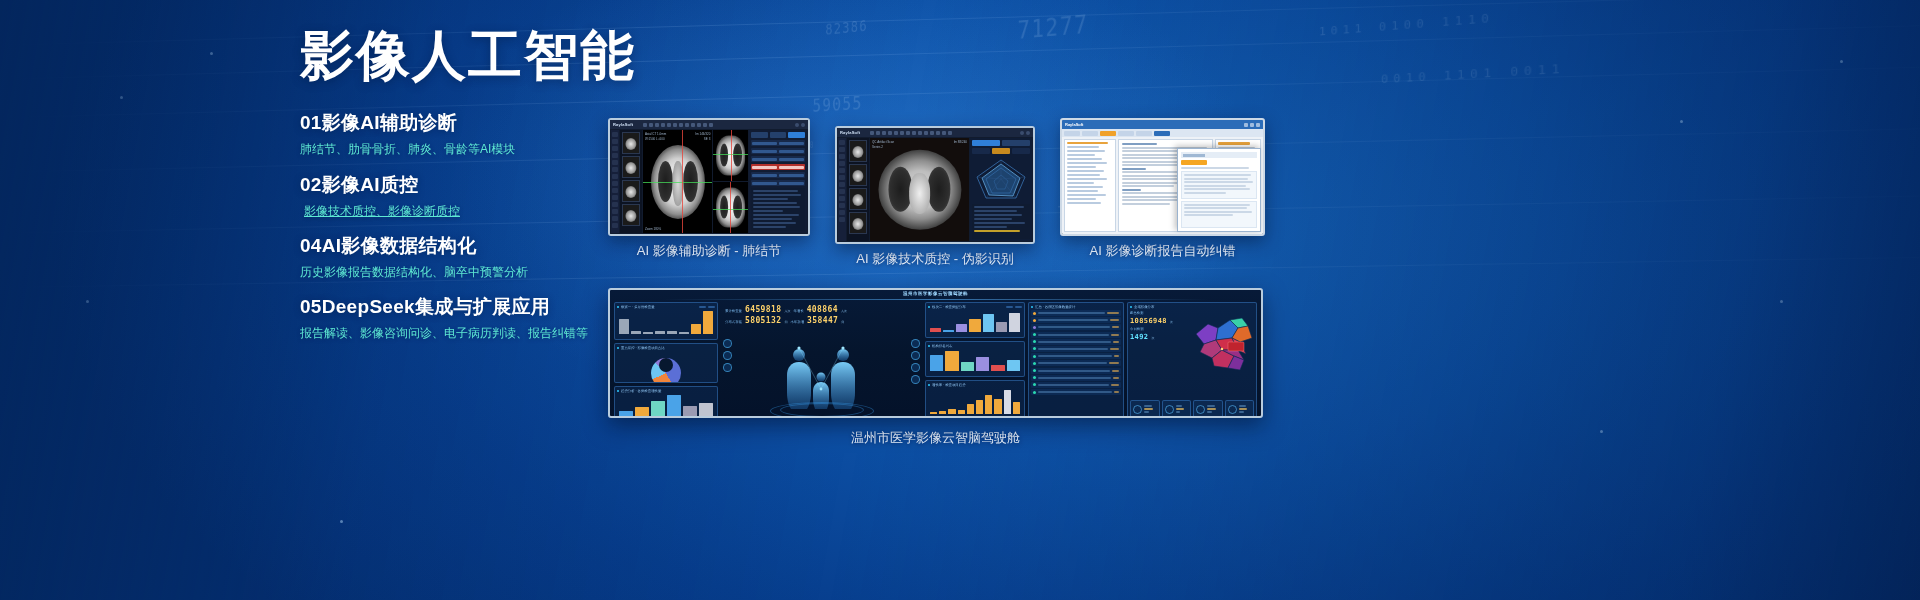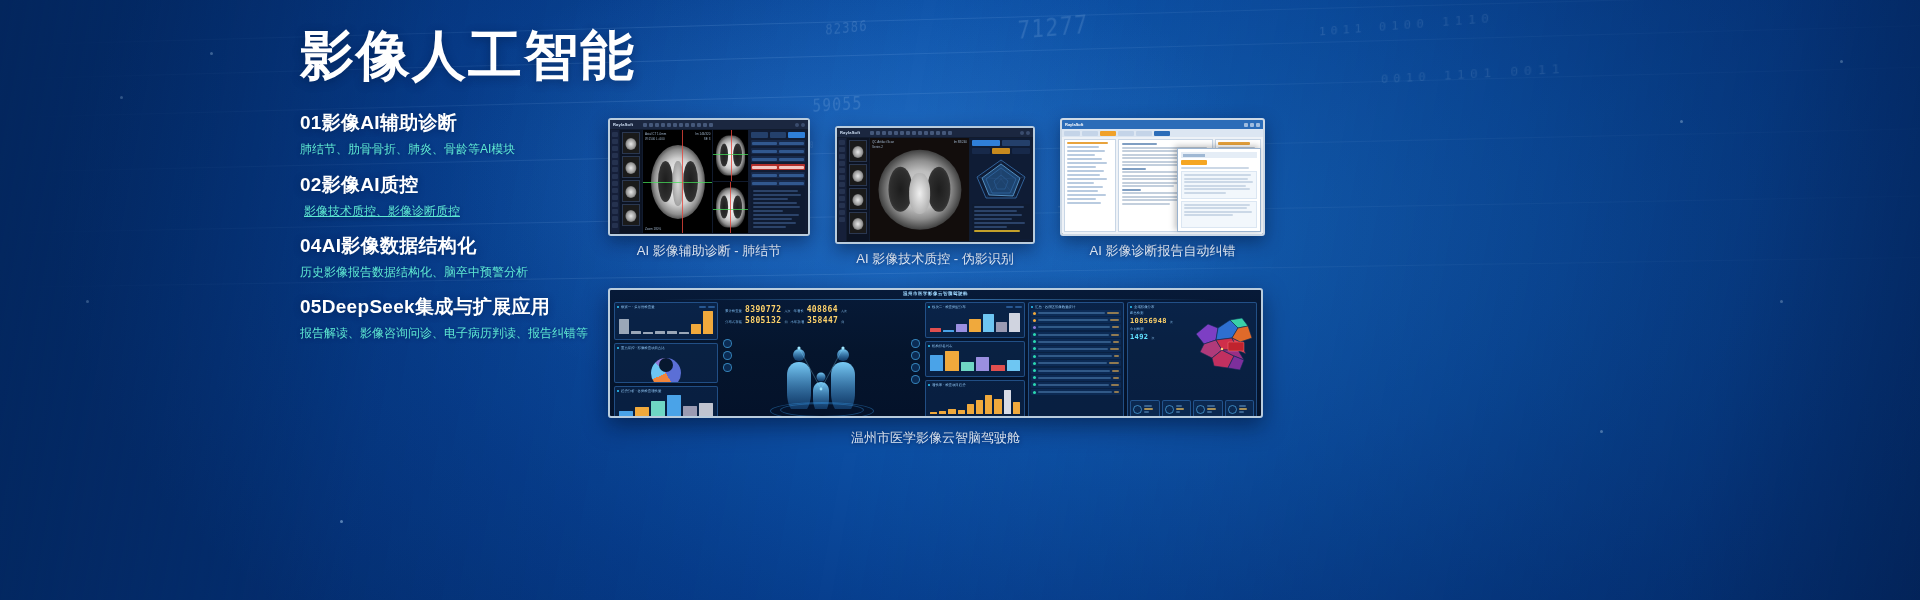--- a/index.html
+++ b/index.html
@@ -675,21 +675,21 @@
             <b style="height:52%;background:#9a9ab2;"></b>
             <b style="height:62%;background:#c0c4d0;"></b>
           </div>
         </div>
       </div>
 
       <div class="col c2">
         <div class="panel kpi-panel" style="height:30px;background:transparent;border:none;">
           <div class="kpi-row">
             <span class="kpi-lab">累计检查量</span>
-            <span class="kpi-num">8390772</span>
+            <span class="kpi-num">6459818</span>
             <span class="kpi-unit">人次</span>
             <span class="kpi-lab">年增长</span>
             <span class="kpi-num">408864</span>
             <span class="kpi-unit">人次</span>
           </div>
           <div class="kpi-row">
             <span class="kpi-lab">分布式存储</span>
             <span class="kpi-num">5805132</span>
             <span class="kpi-unit">例</span>
             <span class="kpi-lab">本年新增</span>

